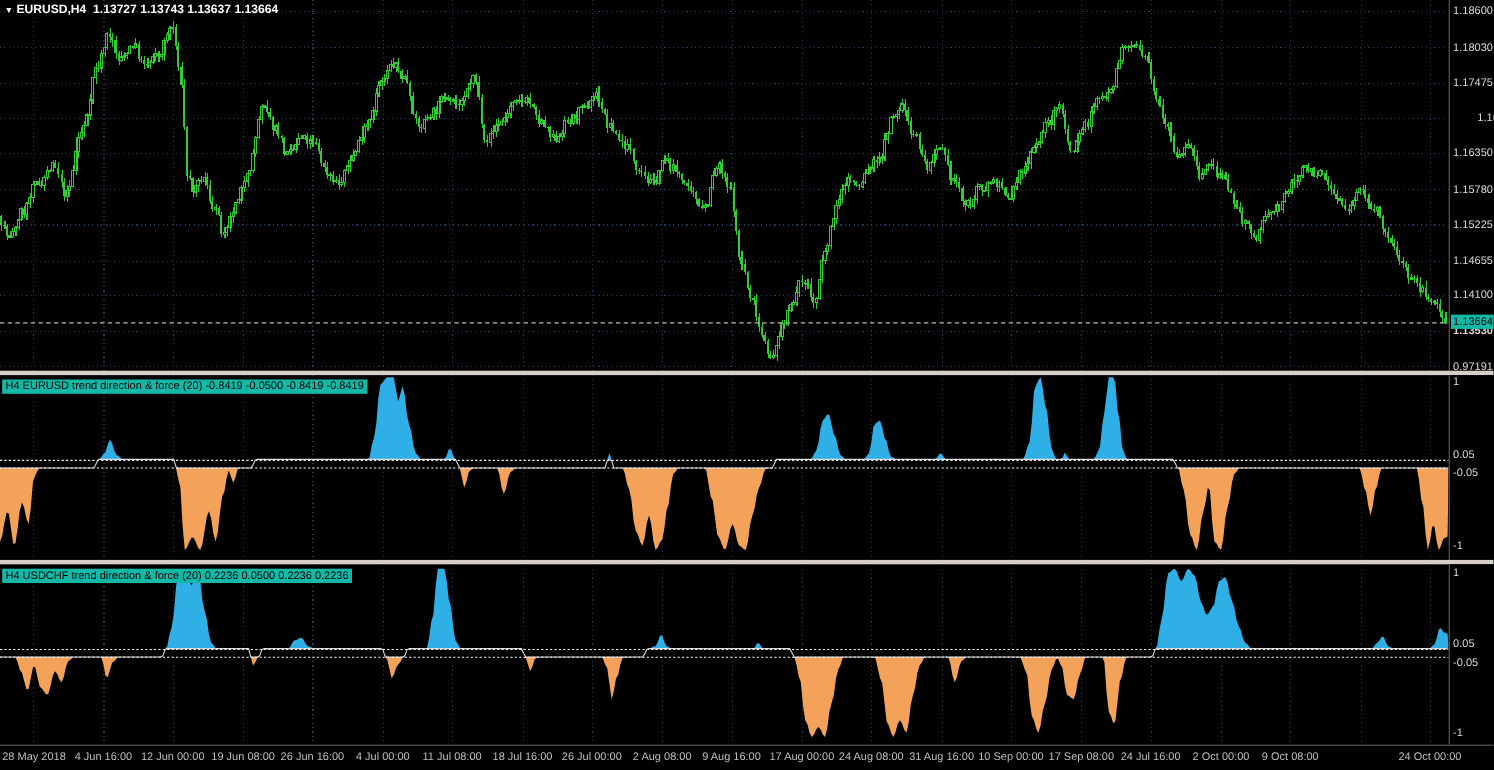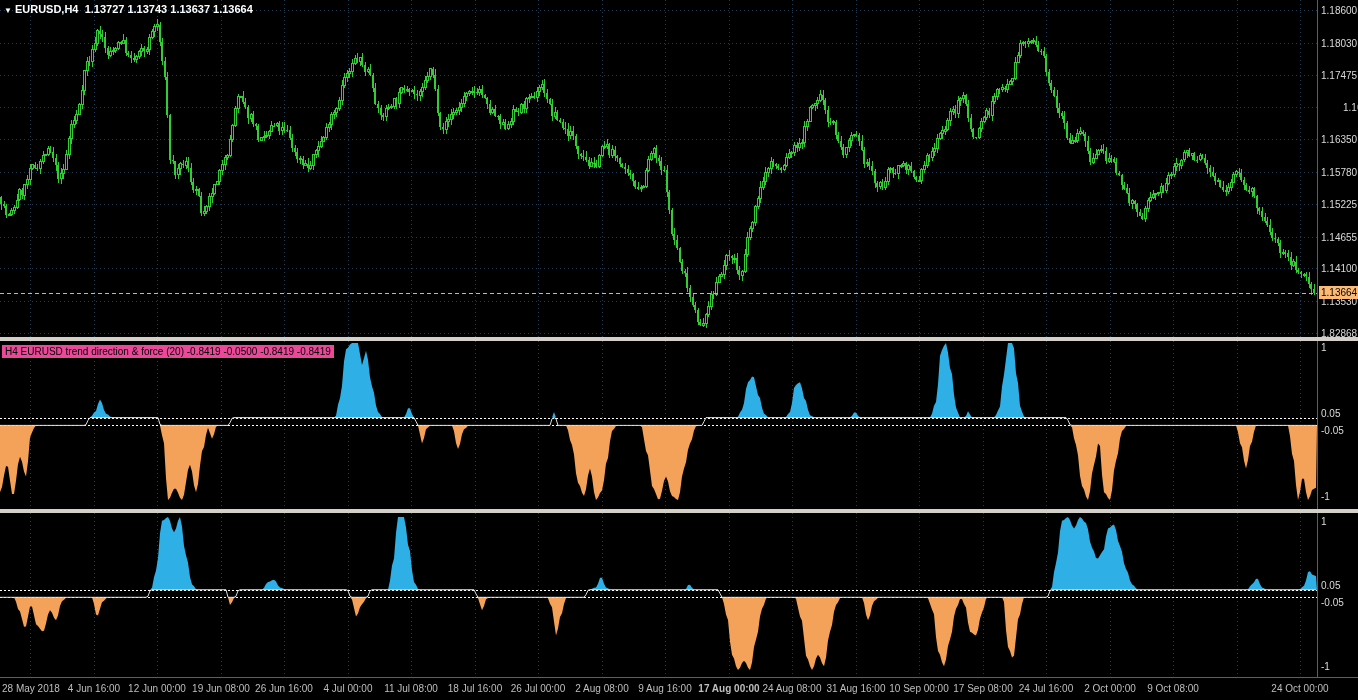--- a/index.html
+++ b/index.html
@@ -7,26 +7,26 @@
   body{font-family:"Liberation Sans",sans-serif}
   .terminal{position:relative;width:1358px;height:700px;background:#000;overflow:hidden}
   .panel{position:absolute;left:0;width:1358px;background:#000}
   #main-panel{top:0;height:337px}
   #ind1-panel{top:337px;height:172px;border-top:4px solid #D4D0C8}
   #ind2-panel{top:509px;height:168px;border-top:4px solid #D4D0C8}
   .panel svg{position:absolute;left:0;top:0;display:block}
   .axis{position:absolute;left:1317px;top:0;bottom:0;width:41px;border-left:1px solid #5F5F5F;
         color:#DADADA;font-size:10px;background:#000}
   .axis .tick{position:absolute;left:3px;white-space:nowrap}
-  .badge{position:absolute;left:1px;z-index:2;padding:0 2px;background:#fdba74;color:#000;
+  .badge{position:absolute;left:1px;z-index:2;padding:0 2px;background:#14b8a6;color:#000;
          font-size:10px;line-height:13px}
   .chart-title{position:absolute;left:4px;top:3px;color:#FFFFFF;font-size:11px;font-weight:bold;
                white-space:nowrap;z-index:1}
   .chart-title .tri{font-size:8px;margin-right:3px}
-  .ind-chip{position:absolute;left:2px;top:4px;background:#ec4899;color:#000;font-size:10px;
+  .ind-chip{position:absolute;left:2px;top:4px;background:#14b8a6;color:#000;font-size:10px;
             padding:0 3px;line-height:13px;white-space:nowrap;z-index:1}
   #time-axis{position:absolute;left:0;top:677px;width:1358px;height:23px;border-top:1px solid #5F5F5F;
              color:#BFBFBF;font-size:10px;background:#000}
   .tlab{position:absolute;top:5px;transform:translateX(-50%);white-space:nowrap}
 </style>
 </head>
 <body>
 
 <div class="terminal">
 
@@ -1090,22 +1090,22 @@
       <div class="badge" id="price-badge" style="top: 286px;">1.13664</div>
     <span class="tick" style="top: 5px;">1.18600</span>
         <span class="tick" style="top: 38px;">1.18030</span>
         <span class="tick" style="top: 70px;">1.17475</span>
         <span class="tick" style="top: 102px; margin-left: 22px;">1.16905</span>
         <span class="tick" style="top: 134px;">1.16350</span>
         <span class="tick" style="top: 167px;">1.15780</span>
         <span class="tick" style="top: 199px;">1.15225</span>
         <span class="tick" style="top: 232px;">1.14655</span>
         <span class="tick" style="top: 263px;">1.14100</span>
-        <span class="tick" style="top: 296px;">1.13530</span>
-        <span class="tick" style="top: 328px;">1.82868</span>
+        <span class="tick" style="top: 296px; font-weight: bold;">1.13530</span>
+        <span class="tick" style="top: 328px;">0.97191</span>
       </div>
   </div>
 
   <div class="panel" id="ind1-panel">
     <svg id="ind1-svg" width="1317" height="168">
         <g stroke="#1E3C55" stroke-width="1" stroke-dasharray="1,3" shape-rendering="crispEdges">
           <line x1="30.5" y1="0" x2="30.5" y2="168"></line>
           <line x1="94.5" y1="0" x2="94.5" y2="168"></line>
           <line x1="157.5" y1="0" x2="157.5" y2="168"></line>
           <line x1="221.5" y1="0" x2="221.5" y2="168"></line>
@@ -1169,41 +1169,45 @@
           <line x1="1173.5" y1="0" x2="1173.5" y2="164"></line>
           <line x1="1237.5" y1="0" x2="1237.5" y2="164"></line>
           <line x1="1300.5" y1="0" x2="1300.5" y2="164"></line>
         </g>
         <path d="M0 76.7L0 76.7L2 76.7L4 76.7L6 76.7L8 76.7L10 76.7L12 76.7L14 76.7L16 76.7L18 76.7L20 76.7L22 76.7L24 76.7L26 76.7L28 76.7L30 76.7L32 76.7L34 76.7L36 76.7L38 76.7L40 76.7L42 76.7L44 76.7L46 76.7L48 76.7L50 76.7L52 76.7L54 76.7L56 76.7L58 76.7L60 76.7L62 76.7L64 76.7L66 76.7L68 76.7L70 76.7L72 76.7L74 76.7L76 76.7L78 76.7L80 76.7L82 76.7L84 76.7L86 76.7L88 76.7L90 76.7L92 76.7L94 76.7L96 76.7L98 76.7L100 76.7L102 76.7L104 76.7L106 76.7L108 76.7L110 76.7L112 76.7L114 76.7L116 76.7L118 76.7L120 76.7L122 76.7L124 76.7L126 76.7L128 76.7L130 76.7L132 76.7L134 76.7L136 76.7L138 76.7L140 76.7L142 76.7L144 76.7L146 76.7L148 76.7L150 76.7L152 74.8L154 64.2L156 57.5L158 45.1L160 20.3L162 7.8L164 6.9L166 5.0L168 4.0L170 7.8L172 15.5L174 19.3L176 15.5L178 7.8L180 4.0L182 13.6L184 32.7L186 42.3L188 49.5L190 64.1L192 71.3L194 73.2L196 76.2L198 76.7L200 76.7L202 76.7L204 76.7L206 76.7L208 76.7L210 76.7L212 76.7L214 76.7L216 76.7L218 76.7L220 76.7L222 76.7L224 76.7L226 76.7L228 76.7L230 76.7L232 76.7L234 76.7L236 76.7L238 76.7L240 76.7L242 76.7L244 76.7L246 76.7L248 76.7L250 76.7L252 76.7L254 76.7L256 76.7L258 76.7L260 76.7L262 76.7L264 74.8L266 70.9L268 69.0L270 68.5L272 67.3L274 66.7L276 68.6L278 72.5L280 74.4L282 75.0L284 76.1L286 76.7L288 76.7L290 76.7L292 76.7L294 76.7L296 76.7L298 76.7L300 76.7L302 76.7L304 76.7L306 76.7L308 76.7L310 76.7L312 76.7L314 76.7L316 76.7L318 76.7L320 76.7L322 76.7L324 76.7L326 76.7L328 76.7L330 76.7L332 76.7L334 76.7L336 76.7L338 76.7L340 76.7L342 76.7L344 76.7L346 76.7L348 76.7L350 76.7L352 76.7L354 76.7L356 76.7L358 76.7L360 76.7L362 76.7L364 76.7L366 76.7L368 76.7L370 76.7L372 76.7L374 76.7L376 76.7L378 76.7L380 76.7L382 76.7L384 76.7L386 76.7L388 76.7L390 67.4L392 52.5L394 45.5L396 19.9L398 4.0L400 4.0L402 4.0L404 4.0L406 14.6L408 31.7L410 37.9L412 57.1L414 69.0L416 71.7L418 75.9L420 76.7L422 76.7L424 76.7L426 76.7L428 76.7L430 76.7L432 76.7L434 76.7L436 76.7L438 76.7L440 76.7L442 76.7L444 76.7L446 76.7L448 76.7L450 76.7L452 76.7L454 76.7L456 76.7L458 76.7L460 76.7L462 76.7L464 76.7L466 76.7L468 76.7L470 76.7L472 76.7L474 76.7L476 76.7L478 76.7L480 76.7L482 76.7L484 76.7L486 76.7L488 76.7L490 76.7L492 76.7L494 76.7L496 76.7L498 76.7L500 76.7L502 76.7L504 76.7L506 76.7L508 76.7L510 76.7L512 76.7L514 76.7L516 76.7L518 76.7L520 76.7L522 76.7L524 76.7L526 76.7L528 76.7L530 76.7L532 76.7L534 76.7L536 76.7L538 76.7L540 76.7L542 76.7L544 76.7L546 76.7L548 76.7L550 76.7L552 76.7L554 76.7L556 76.7L558 76.7L560 76.7L562 76.7L564 76.7L566 76.7L568 76.7L570 76.7L572 76.7L574 76.7L576 76.7L578 76.7L580 76.7L582 76.7L584 76.7L586 76.7L588 76.7L590 76.6L592 75.8L594 74.8L596 74.4L598 70.7L600 64.7L602 64.7L604 70.7L606 74.4L608 75.2L610 76.5L612 76.7L614 76.7L616 76.7L618 76.7L620 76.7L622 76.7L624 76.7L626 76.7L628 76.7L630 76.7L632 76.7L634 76.7L636 76.7L638 76.7L640 76.7L642 76.7L644 76.7L646 76.7L648 76.7L650 76.7L652 76.7L654 76.7L656 76.7L658 76.7L660 76.7L662 76.7L664 76.7L666 76.7L668 76.7L670 76.7L672 76.7L674 76.7L676 76.7L678 76.7L680 76.7L682 76.7L684 76.7L686 75.9L688 72.1L690 71.8L692 74.8L694 76.7L696 76.7L698 76.7L700 76.7L702 76.7L704 76.7L706 76.7L708 76.7L710 76.7L712 76.7L714 76.7L716 76.7L718 76.7L720 76.7L722 76.7L724 76.7L726 76.7L728 76.7L730 76.7L732 76.7L734 76.7L736 76.7L738 76.7L740 76.7L742 76.7L744 76.7L746 76.7L748 76.7L750 76.7L752 76.7L754 76.7L756 76.7L758 76.7L760 76.7L762 76.7L764 76.7L766 76.7L768 76.7L770 76.7L772 76.7L774 76.7L776 76.7L778 76.7L780 76.7L782 76.7L784 76.7L786 76.7L788 76.7L790 76.7L792 76.7L794 76.7L796 76.7L798 76.7L800 76.7L802 76.7L804 76.7L806 76.7L808 76.7L810 76.7L812 76.7L814 76.7L816 76.7L818 76.7L820 76.7L822 76.7L824 76.7L826 76.7L828 76.7L830 76.7L832 76.7L834 76.7L836 76.7L838 76.7L840 76.7L842 76.7L844 76.7L846 76.7L848 76.7L850 76.7L852 76.7L854 76.7L856 76.7L858 76.7L860 76.7L862 76.7L864 76.7L866 76.7L868 76.7L870 76.7L872 76.7L874 76.7L876 76.7L878 76.7L880 76.7L882 76.7L884 76.7L886 76.7L888 76.7L890 76.7L892 76.7L894 76.7L896 76.7L898 76.7L900 76.7L902 76.7L904 76.7L906 76.7L908 76.7L910 76.7L912 76.7L914 76.7L916 76.7L918 76.7L920 76.7L922 76.7L924 76.7L926 76.7L928 76.7L930 76.7L932 76.7L934 76.7L936 76.7L938 76.7L940 76.7L942 76.7L944 76.7L946 76.7L948 76.7L950 76.7L952 76.7L954 76.7L956 76.7L958 76.7L960 76.7L962 76.7L964 76.7L966 76.7L968 76.7L970 76.7L972 76.7L974 76.7L976 76.7L978 76.7L980 76.7L982 76.7L984 76.7L986 76.7L988 76.7L990 76.7L992 76.7L994 76.7L996 76.7L998 76.7L1000 76.7L1002 76.7L1004 76.7L1006 76.7L1008 76.7L1010 76.7L1012 76.7L1014 76.7L1016 76.7L1018 76.7L1020 76.7L1022 76.7L1024 76.7L1026 76.7L1028 76.7L1030 76.7L1032 76.7L1034 76.7L1036 76.7L1038 76.7L1040 76.7L1042 76.7L1044 76.7L1046 76.7L1048 76.7L1050 76.7L1052 74.1L1054 59.2L1056 49.9L1058 39.4L1060 18.3L1062 7.8L1064 6.9L1066 5.0L1068 4.0L1070 6.9L1072 12.6L1074 15.5L1076 12.6L1078 6.9L1080 4.0L1082 5.5L1084 8.6L1086 10.1L1088 16.2L1090 28.5L1092 34.6L1094 38.6L1096 45.0L1098 45.6L1100 42.3L1102 38.9L1104 36.2L1106 23.4L1108 15.5L1110 14.5L1112 12.6L1114 11.6L1116 17.0L1118 27.7L1120 33.1L1122 38.8L1124 50.3L1126 56.0L1128 59.8L1130 67.5L1132 71.3L1134 72.7L1136 75.3L1138 76.7L1140 76.7L1142 76.7L1144 76.7L1146 76.7L1148 76.7L1150 76.7L1152 76.7L1154 76.7L1156 76.7L1158 76.7L1160 76.7L1162 76.7L1164 76.7L1166 76.7L1168 76.7L1170 76.7L1172 76.7L1174 76.7L1176 76.7L1178 76.7L1180 76.7L1182 76.7L1184 76.7L1186 76.7L1188 76.7L1190 76.7L1192 76.7L1194 76.7L1196 76.7L1198 76.7L1200 76.7L1202 76.7L1204 76.7L1206 76.7L1208 76.7L1210 76.7L1212 76.7L1214 76.7L1216 76.7L1218 76.7L1220 76.7L1222 76.7L1224 76.7L1226 76.7L1228 76.7L1230 76.7L1232 76.7L1234 76.7L1236 76.7L1238 76.7L1240 76.7L1242 76.7L1244 76.7L1246 76.7L1248 76.2L1250 73.2L1252 71.3L1254 69.2L1256 65.8L1258 66.1L1260 71.2L1262 74.4L1264 75.2L1266 76.5L1268 76.7L1270 76.7L1272 76.7L1274 76.7L1276 76.7L1278 76.7L1280 76.7L1282 76.7L1284 76.7L1286 76.7L1288 76.7L1290 76.7L1292 76.7L1294 76.7L1296 76.7L1298 76.7L1300 76.3L1302 74.2L1304 72.8L1306 67.6L1308 59.0L1310 58.2L1312 61.5L1314 62.3L1316 63.2L1317 76.7Z" fill="#2EAFE6" stroke="none"></path>
         <path d="M0 84.3L0 84.3L2 84.3L4 84.3L6 84.3L8 84.3L10 84.3L12 84.3L14 84.3L16 88.8L18 96.1L20 98.5L22 106.1L24 113.7L26 113.4L28 103.5L30 93.5L32 93.4L34 102.3L36 111.2L38 113.0L40 115.7L42 118.3L44 117.7L46 110.4L48 101.4L50 97.3L52 99.8L54 104.8L56 107.3L58 102.5L60 92.9L62 88.2L64 86.8L66 84.7L68 84.3L70 84.3L72 84.3L74 84.3L76 84.3L78 84.3L80 84.3L82 84.3L84 84.3L86 84.3L88 84.3L90 84.3L92 84.3L94 90.9L96 101.6L98 102.4L100 95.8L102 89.2L104 87.8L106 85.6L108 84.3L110 84.3L112 84.3L114 84.3L116 84.3L118 84.3L120 84.3L122 84.3L124 84.3L126 84.3L128 84.3L130 84.3L132 84.3L134 84.3L136 84.3L138 84.3L140 84.3L142 84.3L144 84.3L146 84.3L148 84.3L150 84.3L152 84.3L154 84.3L156 84.3L158 84.3L160 84.3L162 84.3L164 84.3L166 84.3L168 84.3L170 84.3L172 84.3L174 84.3L176 84.3L178 84.3L180 84.3L182 84.3L184 84.3L186 84.3L188 84.3L190 84.3L192 84.3L194 84.3L196 84.3L198 84.3L200 84.3L202 84.3L204 84.3L206 84.3L208 84.3L210 84.3L212 84.3L214 84.3L216 84.3L218 84.3L220 84.3L222 84.3L224 84.3L226 84.3L228 84.3L230 92.0L232 89.3L234 85.1L236 84.3L238 84.3L240 84.3L242 84.3L244 84.3L246 84.3L248 84.3L250 84.3L252 84.3L254 84.3L256 84.3L258 84.3L260 84.3L262 84.3L264 84.3L266 84.3L268 84.3L270 84.3L272 84.3L274 84.3L276 84.3L278 84.3L280 84.3L282 84.3L284 84.3L286 84.3L288 84.3L290 84.3L292 84.3L294 84.3L296 84.3L298 84.3L300 84.3L302 84.3L304 84.3L306 84.3L308 84.3L310 84.3L312 84.3L314 84.3L316 84.3L318 84.3L320 84.3L322 84.3L324 84.3L326 84.3L328 84.3L330 84.3L332 84.3L334 84.3L336 84.3L338 84.3L340 84.3L342 84.3L344 84.3L346 84.3L348 84.3L350 84.3L352 86.6L354 95.0L356 103.5L358 100.4L360 94.3L362 91.2L364 88.8L366 85.0L368 84.3L370 84.3L372 84.3L374 84.3L376 84.3L378 84.3L380 84.3L382 84.3L384 84.3L386 84.3L388 84.3L390 84.3L392 84.3L394 84.3L396 84.3L398 84.3L400 84.3L402 84.3L404 84.3L406 84.3L408 84.3L410 84.3L412 84.3L414 84.3L416 84.3L418 84.3L420 84.3L422 84.3L424 84.3L426 84.3L428 84.3L430 84.3L432 84.3L434 84.3L436 84.3L438 84.3L440 84.3L442 84.3L444 84.3L446 84.3L448 84.3L450 84.3L452 84.3L454 84.3L456 84.3L458 84.3L460 84.3L462 84.3L464 84.3L466 84.3L468 84.3L470 84.3L472 84.3L474 84.3L476 84.3L478 85.1L480 91.2L482 97.3L484 93.1L486 86.3L488 85.0L490 84.4L492 84.3L494 84.3L496 84.3L498 84.3L500 84.3L502 84.3L504 84.3L506 84.3L508 84.3L510 84.3L512 84.3L514 84.3L516 84.3L518 84.3L520 84.3L522 84.3L524 84.3L526 84.3L528 84.3L530 84.3L532 84.3L534 84.3L536 84.3L538 84.3L540 84.3L542 84.3L544 84.3L546 84.3L548 85.3L550 90.8L552 94.3L554 108.4L556 122.6L558 115.4L560 103.9L562 100.3L564 90.9L566 85.1L568 84.8L570 84.4L572 84.3L574 84.3L576 84.3L578 84.3L580 84.3L582 84.3L584 84.3L586 84.3L588 84.3L590 84.3L592 84.3L594 84.3L596 84.3L598 84.3L600 84.3L602 84.3L604 84.3L606 84.3L608 84.3L610 84.3L612 84.3L614 84.3L616 84.3L618 84.3L620 84.3L622 84.3L624 84.3L626 84.3L628 84.3L630 84.3L632 84.3L634 84.3L636 84.3L638 84.3L640 84.3L642 84.3L644 84.3L646 84.3L648 84.3L650 84.3L652 84.3L654 84.3L656 84.3L658 84.3L660 84.3L662 84.3L664 84.3L666 84.3L668 84.3L670 84.3L672 84.3L674 84.3L676 84.3L678 84.3L680 84.3L682 84.3L684 84.3L686 84.3L688 84.3L690 84.3L692 84.3L694 84.3L696 84.3L698 84.3L700 84.3L702 84.3L704 84.3L706 84.3L708 84.3L710 84.3L712 84.3L714 84.3L716 84.3L718 84.3L720 84.3L722 84.3L724 90.9L726 101.6L728 107.1L730 128.5L732 141.7L734 145.5L736 153.2L738 157.0L740 154.7L742 150.1L744 147.8L746 150.1L748 154.7L750 157.0L752 149.4L754 134.1L756 126.4L758 118.8L760 103.5L762 95.8L764 91.8L766 85.4L768 84.3L770 84.3L772 84.3L774 84.3L776 84.3L778 84.3L780 84.3L782 84.3L784 84.3L786 84.3L788 84.3L790 84.3L792 84.3L794 84.3L796 85.7L798 94.7L800 103.6L802 107.7L804 125.3L806 142.8L808 146.6L810 153.0L812 157.0L814 153.2L816 145.5L818 141.7L820 144.6L822 150.3L824 153.2L826 144.6L828 127.4L830 118.8L832 112.1L834 98.7L836 92.0L838 89.3L840 85.1L842 84.3L844 84.3L846 84.3L848 84.3L850 84.3L852 84.3L854 84.3L856 84.3L858 84.3L860 84.3L862 84.3L864 90.1L866 101.5L868 107.3L870 102.5L872 92.9L874 88.2L876 86.8L878 84.7L880 84.3L882 84.3L884 84.3L886 84.3L888 84.3L890 84.3L892 84.3L894 84.3L896 84.3L898 84.3L900 84.3L902 84.3L904 84.3L906 84.3L908 84.3L910 84.3L912 84.3L914 84.3L916 84.3L918 84.3L920 84.3L922 84.3L924 84.3L926 84.3L928 85.2L930 90.8L932 96.5L934 101.2L936 123.9L938 137.9L940 141.7L942 149.3L944 153.2L946 146.5L948 133.1L950 126.4L952 118.8L954 103.5L956 95.8L958 92.1L960 86.1L962 86.1L964 91.0L966 94.5L968 109.5L970 118.8L972 119.7L974 121.6L976 122.6L978 116.8L980 105.4L982 99.6L984 94.3L986 85.8L988 84.3L990 84.3L992 84.3L994 84.3L996 84.3L998 84.3L1000 84.3L1002 84.3L1004 89.1L1006 116.9L1008 134.1L1010 138.0L1012 144.4L1014 142.7L1016 124.5L1018 106.3L1020 101.6L1022 90.9L1024 84.3L1026 84.3L1028 84.3L1030 84.3L1032 84.3L1034 84.3L1036 84.3L1038 84.3L1040 84.3L1042 84.3L1044 84.3L1046 84.3L1048 84.3L1050 84.3L1052 84.3L1054 84.3L1056 84.3L1058 84.3L1060 84.3L1062 84.3L1064 84.3L1066 84.3L1068 84.3L1070 84.3L1072 84.3L1074 84.3L1076 84.3L1078 84.3L1080 84.3L1082 84.3L1084 84.3L1086 84.3L1088 84.3L1090 84.3L1092 84.3L1094 84.3L1096 84.3L1098 84.3L1100 84.3L1102 84.3L1104 84.3L1106 84.3L1108 84.3L1110 84.3L1112 84.3L1114 84.3L1116 84.3L1118 84.3L1120 84.3L1122 84.3L1124 84.3L1126 84.3L1128 84.3L1130 84.3L1132 84.3L1134 84.3L1136 84.3L1138 84.3L1140 84.3L1142 84.3L1144 84.3L1146 84.3L1148 84.3L1150 84.3L1152 84.3L1154 84.3L1156 84.3L1158 84.3L1160 84.3L1162 84.3L1164 84.3L1166 84.3L1168 84.3L1170 84.3L1172 84.3L1174 84.3L1176 84.3L1178 84.3L1180 84.3L1182 84.3L1184 84.3L1186 84.3L1188 84.3L1190 84.3L1192 84.3L1194 84.3L1196 84.3L1198 84.3L1200 84.3L1202 84.3L1204 84.3L1206 84.3L1208 84.3L1210 84.3L1212 84.3L1214 84.3L1216 84.3L1218 84.3L1220 84.3L1222 84.3L1224 84.3L1226 84.3L1228 84.3L1230 84.3L1232 84.3L1234 84.3L1236 84.3L1238 84.3L1240 84.3L1242 84.3L1244 84.3L1246 84.3L1248 84.3L1250 84.3L1252 84.3L1254 84.3L1256 84.3L1258 84.3L1260 84.3L1262 84.3L1264 84.3L1266 84.3L1268 84.3L1270 84.3L1272 84.3L1274 84.3L1276 84.3L1278 84.3L1280 84.3L1282 84.3L1284 84.3L1286 84.3L1288 84.3L1290 84.3L1292 84.3L1294 84.3L1296 84.3L1298 84.3L1300 84.3L1302 84.3L1304 84.3L1306 84.3L1308 84.3L1310 84.3L1312 84.3L1314 84.3L1316 84.3L1317 84.3Z" fill="#F4A259" stroke="none"></path>
         <line x1="0" y1="77.5" x2="1317" y2="77.5" stroke="#FFFFFF" stroke-width="1" stroke-dasharray="2,2"></line>
         <line x1="0" y1="84.5" x2="1317" y2="84.5" stroke="#FFFFFF" stroke-width="1" stroke-dasharray="2,2"></line>
         <path d="M0 84.3L2 84.3L4 84.3L6 84.3L8 84.3L10 84.3L12 84.3L14 84.3L16 84.3L18 84.3L20 84.3L22 84.3L24 84.3L26 84.3L28 84.3L30 84.3L32 84.3L34 84.3L36 84.3L38 84.3L40 84.3L42 84.3L44 84.3L46 84.3L48 84.3L50 84.3L52 84.3L54 84.3L56 84.3L58 84.3L60 84.3L62 84.3L64 84.3L66 84.3L68 84.3L70 84.3L72 84.3L74 84.3L76 84.3L78 84.3L80 84.3L82 84.3L84 84.3L86 84.3L88 84.3L90 84.3L92 84.3L94 84.3L96 84.3L98 84.3L100 84.3L102 84.3L104 84.3L106 84.3L108 84.3L110 84.3L112 84.3L114 84.3L116 84.3L118 84.3L120 84.3L122 84.3L124 84.3L126 84.3L128 84.3L130 84.3L132 84.3L134 84.3L136 84.3L138 84.3L140 84.3L142 84.3L144 84.3L146 84.3L148 83.2L150 77.8L152 76.7L154 76.7L156 76.7L158 76.7L160 76.7L162 76.7L164 76.7L166 76.7L168 76.7L170 76.7L172 76.7L174 76.7L176 76.7L178 76.7L180 76.7L182 76.7L184 76.7L186 76.7L188 76.7L190 76.7L192 76.7L194 76.7L196 76.7L198 76.7L200 76.7L202 76.7L204 76.7L206 76.7L208 76.7L210 76.7L212 76.7L214 76.7L216 76.7L218 76.7L220 76.7L222 76.7L224 76.7L226 76.7L228 84.3L230 84.3L232 84.3L234 84.3L236 83.2L238 77.8L240 76.7L242 76.7L244 76.7L246 76.7L248 76.7L250 76.7L252 76.7L254 76.7L256 76.7L258 76.7L260 76.7L262 76.7L264 76.7L266 76.7L268 76.7L270 76.7L272 76.7L274 76.7L276 76.7L278 76.7L280 76.7L282 76.7L284 76.7L286 76.7L288 76.7L290 76.7L292 76.7L294 76.7L296 76.7L298 76.7L300 76.7L302 76.7L304 76.7L306 76.7L308 76.7L310 76.7L312 76.7L314 76.7L316 76.7L318 76.7L320 76.7L322 76.7L324 76.7L326 76.7L328 76.7L330 76.7L332 76.7L334 76.7L336 76.7L338 76.7L340 76.7L342 76.7L344 76.7L346 76.7L348 77.6L350 83.2L352 84.3L354 84.3L356 84.3L358 84.3L360 84.3L362 84.3L364 84.3L366 84.3L368 83.2L370 77.8L372 76.7L374 76.7L376 76.7L378 76.7L380 76.7L382 76.7L384 76.7L386 76.7L388 76.7L390 76.7L392 76.7L394 76.7L396 76.7L398 76.7L400 76.7L402 76.7L404 76.7L406 76.7L408 76.7L410 76.7L412 76.7L414 76.7L416 76.7L418 76.7L420 76.7L422 76.7L424 76.7L426 76.7L428 76.7L430 76.7L432 76.7L434 76.7L436 76.7L438 76.7L440 76.7L442 76.7L444 76.7L446 76.7L448 76.7L450 76.7L452 76.7L454 76.7L456 76.7L458 76.7L460 76.7L462 76.7L464 76.7L466 76.7L468 76.7L470 76.7L472 76.7L474 76.7L476 80.9L478 84.3L480 84.3L482 84.3L484 84.3L486 84.3L488 84.3L490 84.3L492 84.3L494 84.3L496 84.3L498 84.3L500 84.3L502 84.3L504 84.3L506 84.3L508 84.3L510 84.3L512 84.3L514 84.3L516 84.3L518 84.3L520 84.3L522 84.3L524 84.3L526 84.3L528 84.3L530 84.3L532 84.3L534 84.3L536 84.3L538 84.3L540 84.3L542 84.3L544 84.3L546 84.3L548 84.3L550 84.3L552 84.3L554 84.3L556 84.3L558 84.3L560 84.3L562 84.3L564 84.3L566 84.3L568 84.3L570 84.3L572 84.3L574 84.3L576 84.3L578 84.3L580 84.3L582 84.3L584 84.3L586 81.7L588 77.4L590 76.7L592 76.7L594 76.7L596 76.7L598 76.7L600 76.7L602 76.7L604 76.7L606 76.7L608 76.7L610 76.7L612 76.7L614 76.7L616 76.7L618 76.7L620 76.7L622 76.7L624 76.7L626 76.7L628 76.7L630 76.7L632 76.7L634 76.7L636 76.7L638 76.7L640 76.7L642 76.7L644 76.7L646 76.7L648 76.7L650 76.7L652 76.7L654 76.7L656 76.7L658 76.7L660 76.7L662 76.7L664 76.7L666 76.7L668 76.7L670 76.7L672 76.7L674 76.7L676 76.7L678 76.7L680 76.7L682 76.7L684 76.7L686 76.7L688 76.7L690 76.7L692 76.7L694 76.7L696 76.7L698 76.7L700 76.7L702 76.7L704 76.7L706 76.7L708 76.7L710 76.7L712 76.7L714 76.7L716 76.7L718 76.7L720 80.5L722 84.3L724 84.3L726 84.3L728 84.3L730 84.3L732 84.3L734 84.3L736 84.3L738 84.3L740 84.3L742 84.3L744 84.3L746 84.3L748 84.3L750 84.3L752 84.3L754 84.3L756 84.3L758 84.3L760 84.3L762 84.3L764 84.3L766 84.3L768 84.3L770 84.3L772 84.3L774 84.3L776 84.3L778 84.3L780 84.3L782 84.3L784 84.3L786 84.3L788 84.3L790 84.3L792 84.3L794 84.3L796 84.3L798 84.3L800 84.3L802 84.3L804 84.3L806 84.3L808 84.3L810 84.3L812 84.3L814 84.3L816 84.3L818 84.3L820 84.3L822 84.3L824 84.3L826 84.3L828 84.3L830 84.3L832 84.3L834 84.3L836 84.3L838 84.3L840 84.3L842 84.3L844 84.3L846 84.3L848 84.3L850 84.3L852 84.3L854 84.3L856 84.3L858 84.3L860 84.3L862 84.3L864 84.3L866 84.3L868 84.3L870 84.3L872 84.3L874 84.3L876 84.3L878 84.3L880 84.3L882 84.3L884 84.3L886 84.3L888 84.3L890 84.3L892 84.3L894 84.3L896 84.3L898 84.3L900 84.3L902 84.3L904 84.3L906 84.3L908 84.3L910 84.3L912 84.3L914 84.3L916 84.3L918 84.3L920 84.3L922 84.3L924 84.3L926 84.3L928 84.3L930 84.3L932 84.3L934 84.3L936 84.3L938 84.3L940 84.3L942 84.3L944 84.3L946 84.3L948 84.3L950 84.3L952 84.3L954 84.3L956 84.3L958 84.3L960 84.3L962 84.3L964 84.3L966 84.3L968 84.3L970 84.3L972 84.3L974 84.3L976 84.3L978 84.3L980 84.3L982 84.3L984 84.3L986 84.3L988 84.3L990 84.3L992 84.3L994 84.3L996 84.3L998 84.3L1000 84.3L1002 84.3L1004 84.3L1006 84.3L1008 84.3L1010 84.3L1012 84.3L1014 84.3L1016 84.3L1018 84.3L1020 84.3L1022 84.3L1024 84.3L1026 84.3L1028 84.3L1030 84.3L1032 84.3L1034 84.3L1036 84.3L1038 84.3L1040 84.3L1042 84.3L1044 84.3L1046 84.3L1048 83.2L1050 77.8L1052 76.7L1054 76.7L1056 76.7L1058 76.7L1060 76.7L1062 76.7L1064 76.7L1066 76.7L1068 76.7L1070 76.7L1072 76.7L1074 76.7L1076 76.7L1078 76.7L1080 76.7L1082 76.7L1084 76.7L1086 76.7L1088 76.7L1090 76.7L1092 76.7L1094 76.7L1096 76.7L1098 76.7L1100 76.7L1102 76.7L1104 76.7L1106 76.7L1108 76.7L1110 76.7L1112 76.7L1114 76.7L1116 76.7L1118 76.7L1120 76.7L1122 76.7L1124 76.7L1126 76.7L1128 76.7L1130 76.7L1132 76.7L1134 76.7L1136 76.7L1138 76.7L1140 76.7L1142 76.7L1144 76.7L1146 76.7L1148 76.7L1150 76.7L1152 76.7L1154 76.7L1156 76.7L1158 76.7L1160 76.7L1162 76.7L1164 76.7L1166 76.7L1168 76.7L1170 76.7L1172 76.7L1174 76.7L1176 76.7L1178 76.7L1180 76.7L1182 76.7L1184 76.7L1186 76.7L1188 76.7L1190 76.7L1192 76.7L1194 76.7L1196 76.7L1198 76.7L1200 76.7L1202 76.7L1204 76.7L1206 76.7L1208 76.7L1210 76.7L1212 76.7L1214 76.7L1216 76.7L1218 76.7L1220 76.7L1222 76.7L1224 76.7L1226 76.7L1228 76.7L1230 76.7L1232 76.7L1234 76.7L1236 76.7L1238 76.7L1240 76.7L1242 76.7L1244 76.7L1246 76.7L1248 76.7L1250 76.7L1252 76.7L1254 76.7L1256 76.7L1258 76.7L1260 76.7L1262 76.7L1264 76.7L1266 76.7L1268 76.7L1270 76.7L1272 76.7L1274 76.7L1276 76.7L1278 76.7L1280 76.7L1282 76.7L1284 76.7L1286 76.7L1288 76.7L1290 76.7L1292 76.7L1294 76.7L1296 76.7L1298 76.7L1300 76.7L1302 76.7L1304 76.7L1306 76.7L1308 76.7L1310 76.7L1312 76.7L1314 76.7L1316 76.7" fill="none" stroke="#DCDCDC" stroke-width="1"></path>
       </svg>
+    <div class="ind-chip">
+      <span>H4 USDCHF trend direction &amp; force (20)</span>
+      <span>0.2236 0.0500 0.2236 0.2236</span>
+    </div>
     <div class="axis" id="ind2-axis">
         <span class="tick" style="top: 3px;">1</span>
         <span class="tick" style="top: 67px;">0.05</span>
         <span class="tick" style="top: 84px;">-0.05</span>
         <span class="tick" style="top: 148px;">-1</span>
       </div>
   </div>
 
   <div id="time-axis">
       <span class="tlab" style="left: 2px; transform: none;">28 May 2018</span>
       <span class="tlab" style="left: 94px;">4 Jun 16:00</span>
       <span class="tlab" style="left: 157px;">12 Jun 00:00</span>
       <span class="tlab" style="left: 221px;">19 Jun 08:00</span>
       <span class="tlab" style="left: 284px;">26 Jun 16:00</span>
       <span class="tlab" style="left: 348px;">4 Jul 00:00</span>
       <span class="tlab" style="left: 411px;">11 Jul 08:00</span>
       <span class="tlab" style="left: 475px;">18 Jul 16:00</span>
       <span class="tlab" style="left: 538px;">26 Jul 00:00</span>
       <span class="tlab" style="left: 602px;">2 Aug 08:00</span>
       <span class="tlab" style="left: 665px;">9 Aug 16:00</span>
-      <span class="tlab" style="left: 729px; font-weight: bold;">17 Aug 00:00</span>
+      <span class="tlab" style="left: 729px;">17 Aug 00:00</span>
       <span class="tlab" style="left: 792px;">24 Aug 08:00</span>
       <span class="tlab" style="left: 856px;">31 Aug 16:00</span>
       <span class="tlab" style="left: 919px;">10 Sep 00:00</span>
       <span class="tlab" style="left: 983px;">17 Sep 08:00</span>
       <span class="tlab" style="left: 1046px;">24 Jul 16:00</span>
       <span class="tlab" style="left: 1110px;">2 Oct 00:00</span>
       <span class="tlab" style="left: 1173px;">9 Oct 08:00</span>
       <span class="tlab" style="left: 1237px; margin-top: 28px;">16 Oct 16:00</span>
       <span class="tlab" style="left: 1300px;">24 Oct 00:00</span>
     </div>

